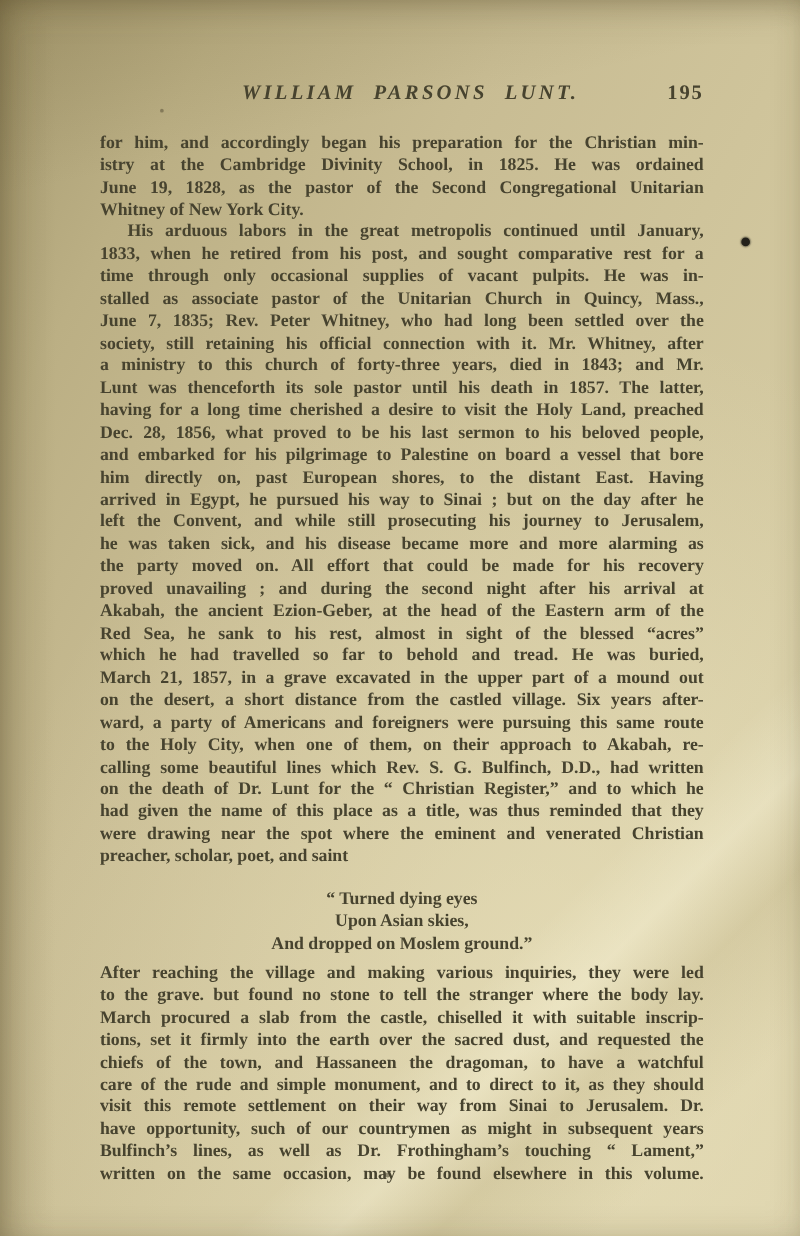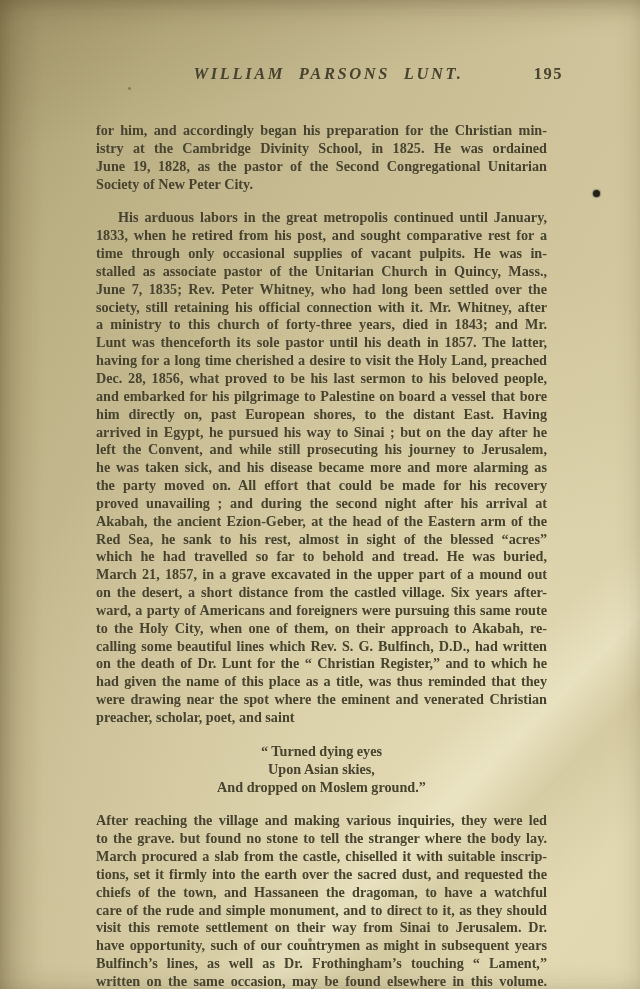--- a/index.html
+++ b/index.html
@@ -50,21 +50,21 @@
     font-variant-numeric: oldstyle-nums;
   }
   .body-text {
     position: absolute;
     left: 80px;
     top: 106px;
     width: 483px;
     font-size: 14.2px;
     line-height: 17.85px;
   }
-  .para { margin: 16px; }
+  .para { margin: 0; }
   .tline {
     text-align: justify;
     text-align-last: justify;
     white-space: normal;
   }
   .tline.last { text-align-last: auto; }
   .para.indent .tline:first-child { text-indent: 22px; }
   .verse { margin: 16px 0 6px 0; }
   .vline {
     text-align: center;
@@ -107,21 +107,21 @@
   <div class="running-header">
     <span class="header-title">WILLIAM PARSONS LUNT.</span>
     <span class="page-number">195</span>
   </div>
 
   <div class="body-text">
       <div class="para">
         <div class="tline">for him, and accordingly began his preparation for the Christian min-</div>
         <div class="tline">istry at the Cambridge Divinity School, in 1825. He was ordained</div>
         <div class="tline">June 19, 1828, as the pastor of the Second Congregational Unitarian</div>
-        <div class="tline last">Society of New Peter City.</div>
+        <div class="tline last">Whitney of New York City.</div>
       </div>
       <div class="para indent">
         <div class="tline">His arduous labors in the great metropolis continued until January,</div>
         <div class="tline">1833, when he retired from his post, and sought comparative rest for a</div>
         <div class="tline">time through only occasional supplies of vacant pulpits. He was in-</div>
         <div class="tline">stalled as associate pastor of the Unitarian Church in Quincy, Mass.,</div>
         <div class="tline">June 7, 1835; Rev. Peter Whitney, who had long been settled over the</div>
         <div class="tline">society, still retaining his official connection with it. Mr. Whitney, after</div>
         <div class="tline">a ministry to this church of forty-three years, died in 1843; and Mr.</div>
         <div class="tline">Lunt was thenceforth its sole pastor until his death in 1857. The latter,</div>

